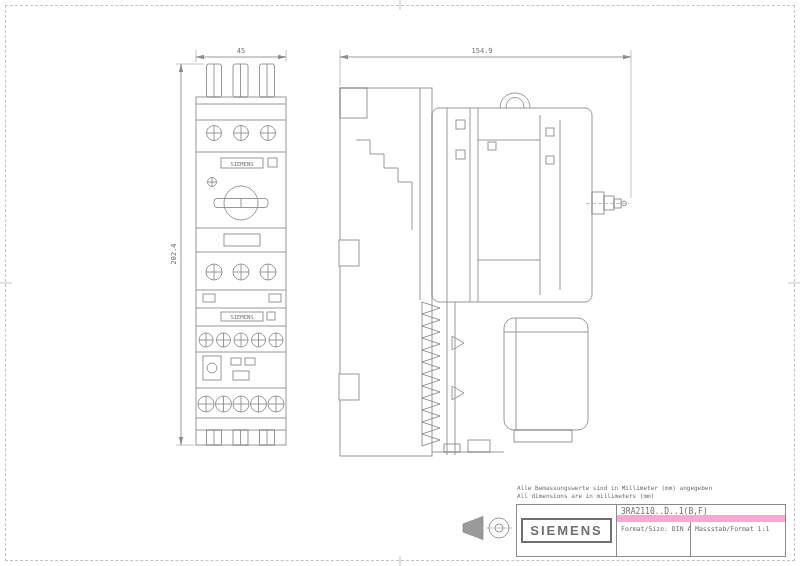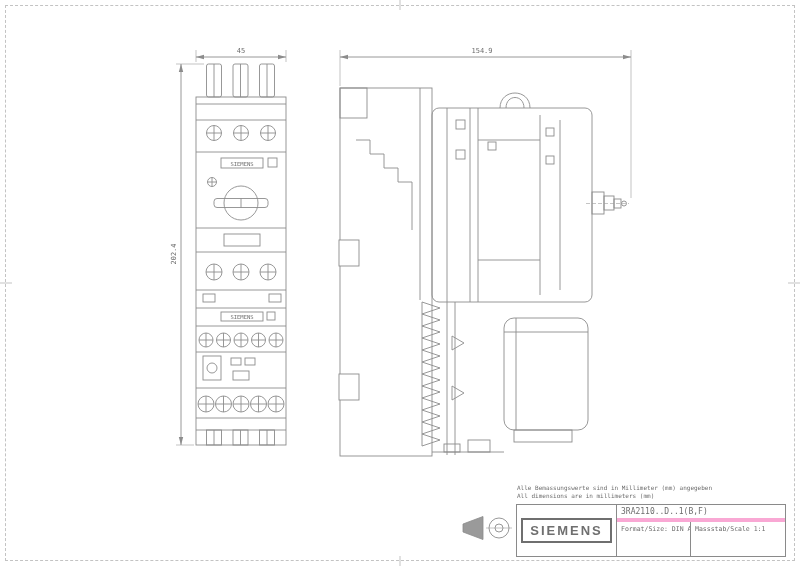--- a/index.html
+++ b/index.html
@@ -16,21 +16,21 @@
   .notes{position:absolute;left:517px;top:484px;font-family:"DejaVu Sans Mono", monospace;
          font-size:6px;line-height:7.5px;color:#6d6d6d;white-space:nowrap;}
   .title-block{position:absolute;left:516px;top:504px;width:270px;height:53px;
          border:1px solid #8a8a8a;display:flex;box-sizing:border-box;background:#fff;}
   .tb-logo-cell{width:99px;border-right:1px solid #8a8a8a;display:flex;
          align-items:center;justify-content:center;}
   .logo-box{border:2px solid #6f6f6f;padding:3px 7px;font-weight:bold;
          font-size:13px;letter-spacing:2px;color:#6f6f6f;
          font-family:"Liberation Sans", sans-serif;}
   .tb-right{flex:1;display:flex;flex-direction:column;box-sizing:border-box;}
-  .tb-row{border-bottom:4px solid #f9a8d4;box-sizing:border-box;
+  .tb-row{border-bottom:7px solid #f9a8d4;box-sizing:border-box;
          font-family:"DejaVu Sans Mono", monospace;font-size:8px;
          padding:2px 0 0 4px;height:17px;white-space:nowrap;overflow:hidden;}
   .tb-bottom{flex:1;display:flex;}
   .tb-cell{font-family:"DejaVu Sans Mono", monospace;font-size:6.5px;
          padding:3px 0 0 4px;box-sizing:border-box;white-space:nowrap;overflow:hidden;}
   .tb-cell.format{width:74px;border-right:1px solid #8a8a8a;}
   .tb-cell.scale{flex:1;}
 </style>
 </head>
 <body>
@@ -280,16 +280,16 @@
 </div>
 
 <div class="title-block">
   <div class="tb-logo-cell">
     <span class="logo-box">SIEMENS</span>
   </div>
   <div class="tb-right">
     <div class="tb-row">3RA2110..D..1(B,F)</div>
     <div class="tb-bottom">
       <div class="tb-cell format">Format/Size: DIN A3</div>
-      <div class="tb-cell scale">Massstab/Scale 1:1</div>
+      <div class="tb-cell scale">Massstab/Format 1:1</div>
     </div>
   </div>
 </div>
 
 </body></html>

